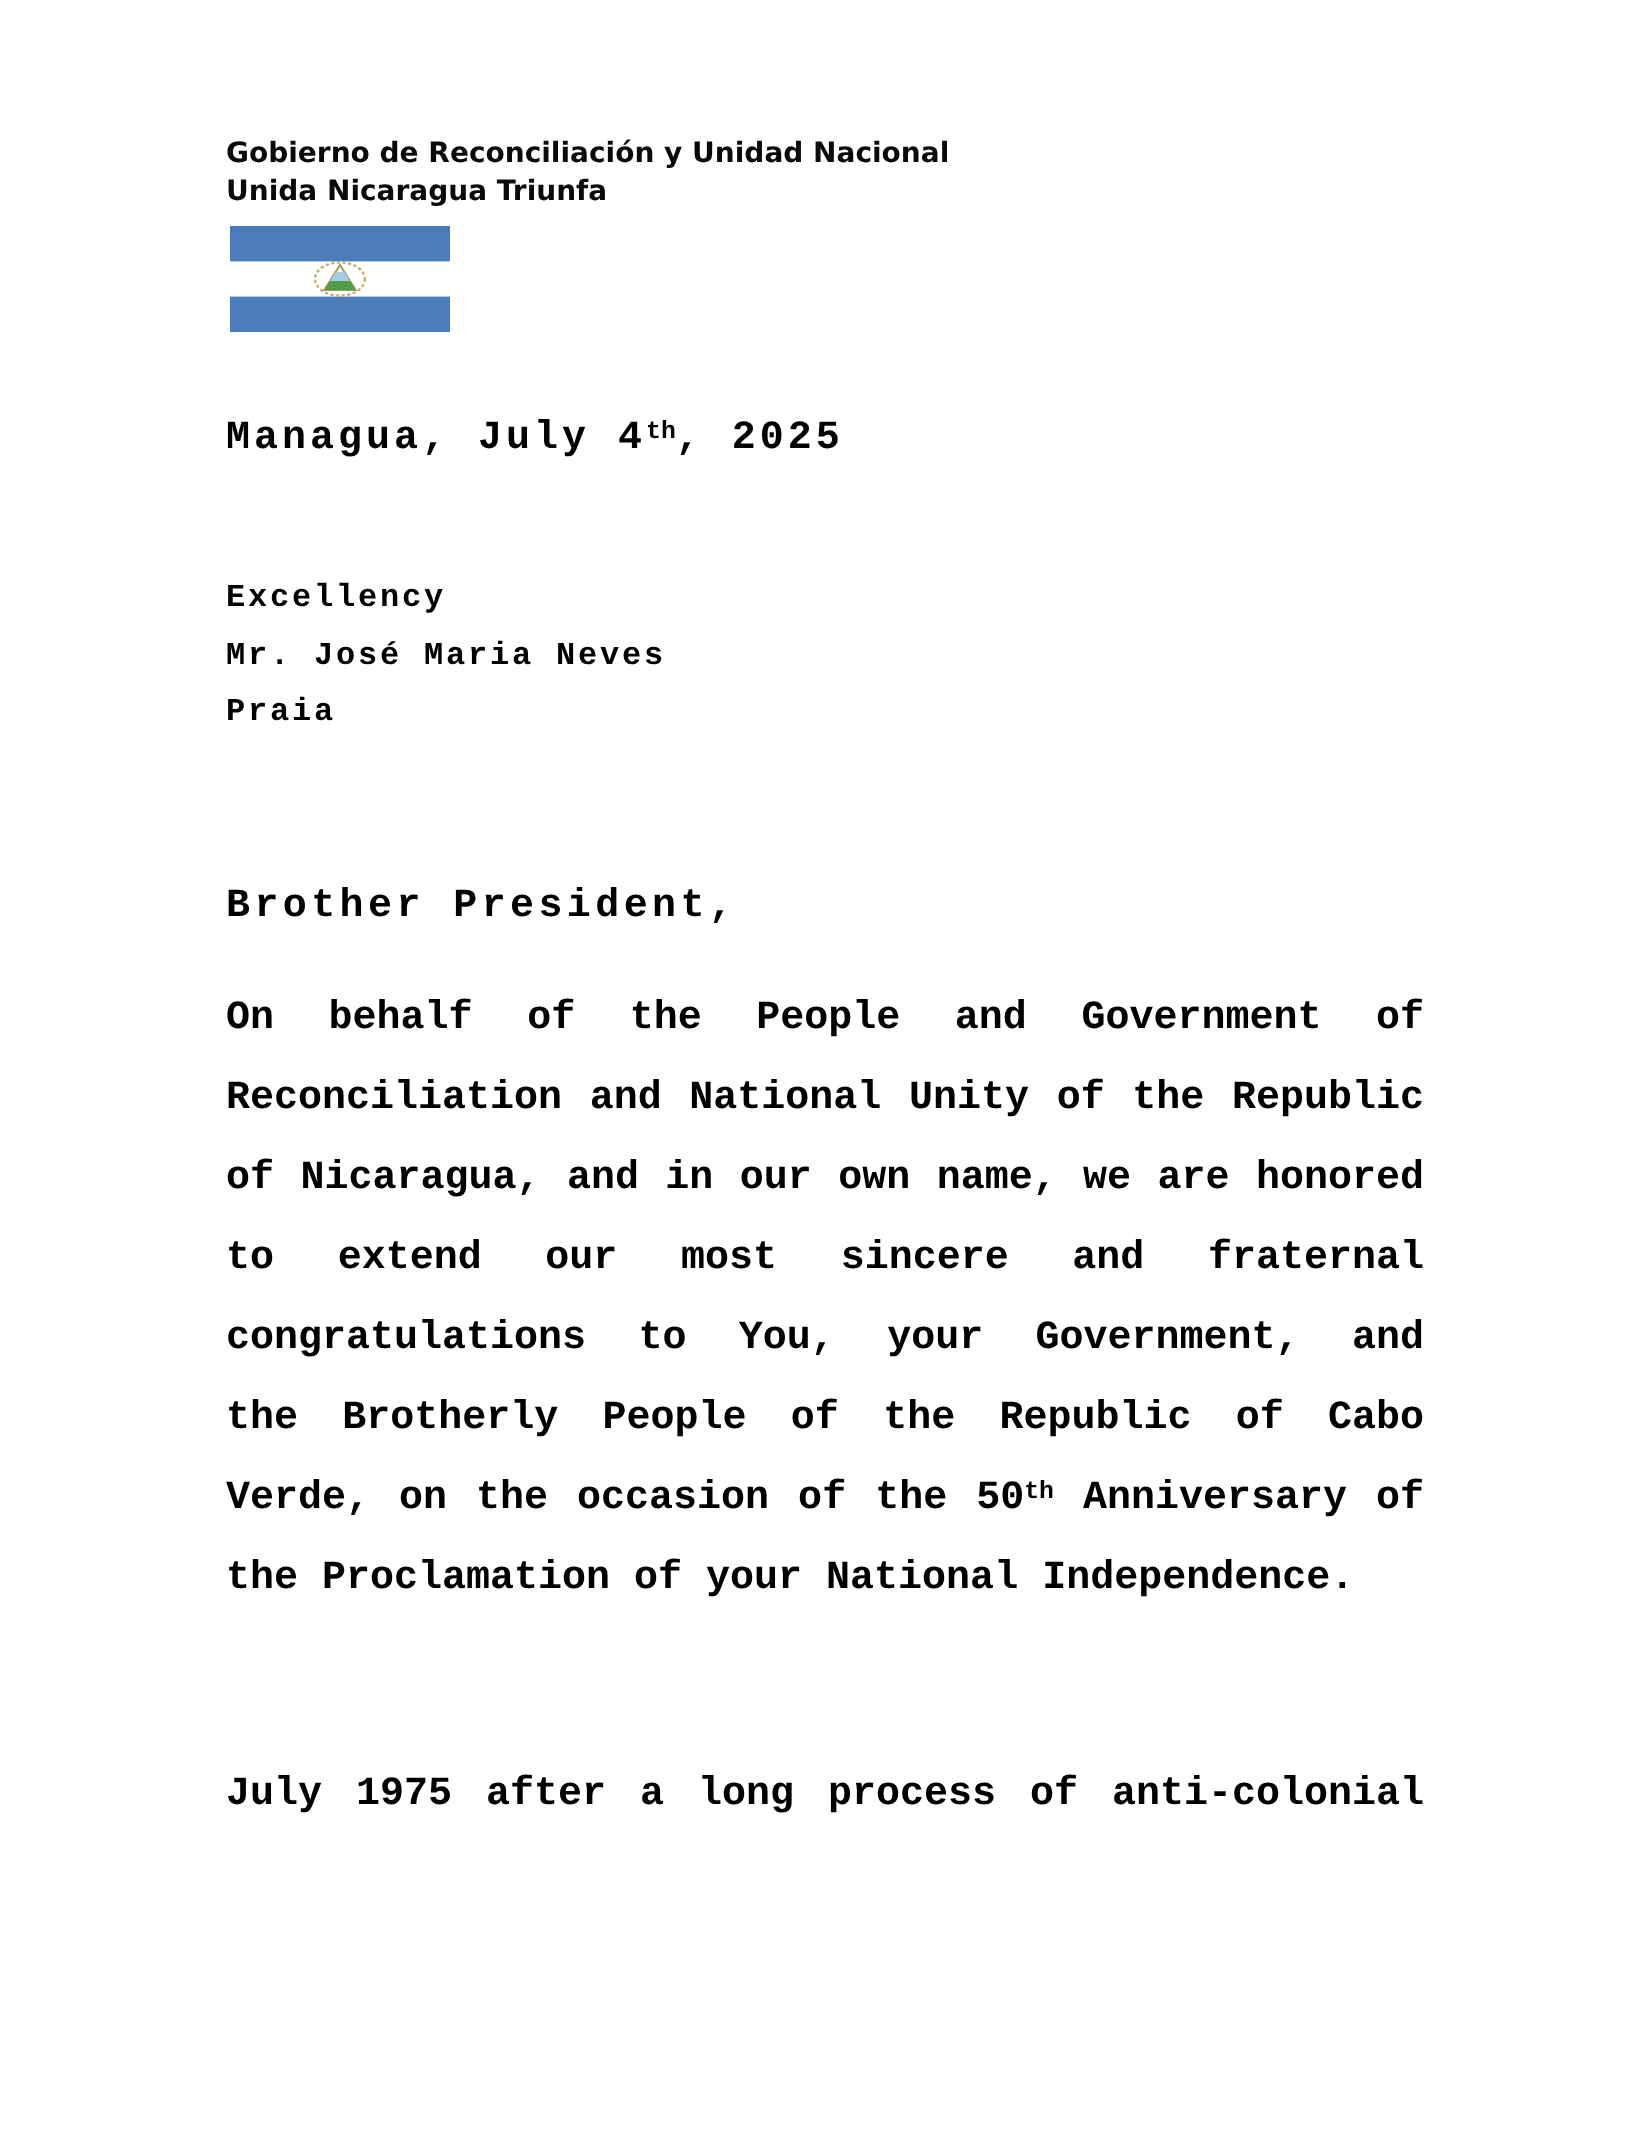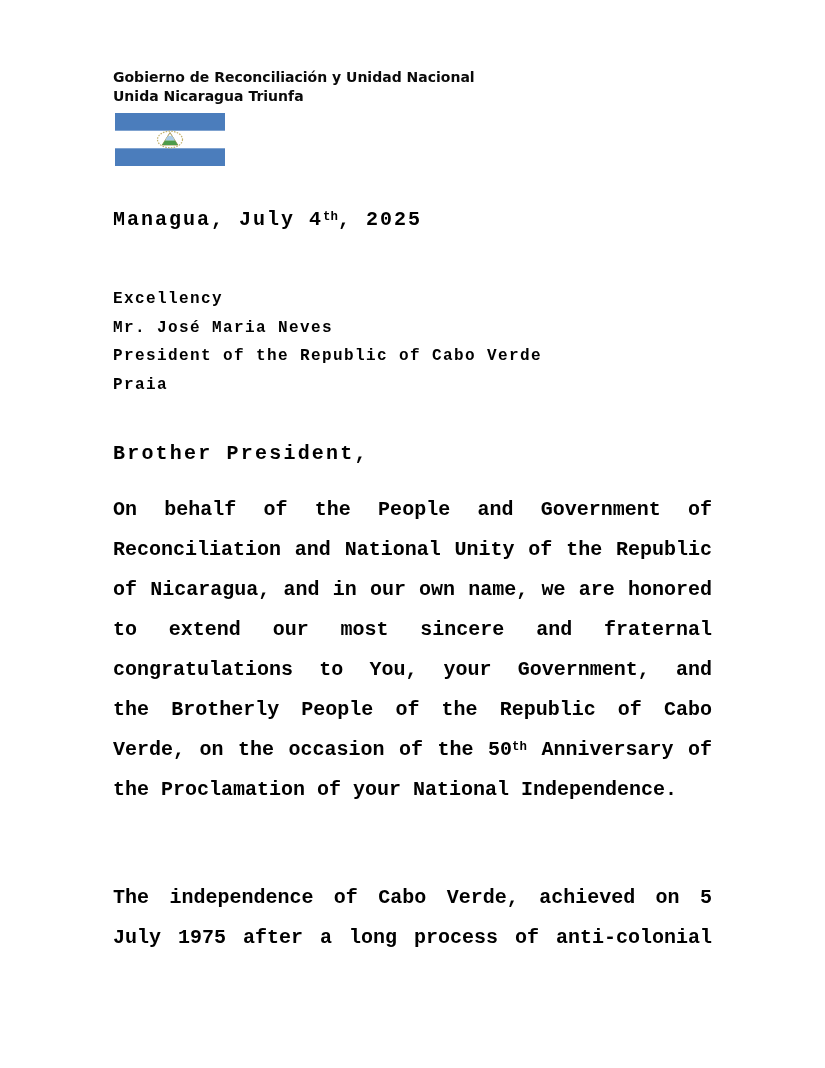--- a/index.html
+++ b/index.html
@@ -115,35 +115,33 @@
         </g>
       </g>
     </svg>
   </div>
 
   <div class="mono date-line">Managua, July 4<sup>th</sup>, 2025</div>
 
   <div class="mono recipient">
       <div class="addr-line">Excellency</div>
       <div class="addr-line">Mr. José Maria Neves</div>
-      <div class="addr-line">President of the Republic of Cabo Verde</div>
       <div class="addr-line">Praia</div>
     </div>
 
   <div class="mono salutation">Brother President,</div>
 
   <div class="mono paragraph para-1">
       <div class="body-line">On behalf of the People and Government of</div>
       <div class="body-line">Reconciliation and National Unity of the Republic</div>
       <div class="body-line">of Nicaragua, and in our own name, we are honored</div>
       <div class="body-line">to extend our most sincere and fraternal</div>
       <div class="body-line">congratulations to You, your Government, and</div>
       <div class="body-line">the Brotherly People of the Republic of Cabo</div>
       <div class="body-line">Verde, on the occasion of the 50<sup>th</sup> Anniversary of</div>
       <div class="body-line last-left">the Proclamation of your National Independence.</div>
     </div>
 
   <div class="mono paragraph para-2">
-      <div class="body-line">The independence of Cabo Verde, achieved on 5</div>
       <div class="body-line">July 1975 after a long process of anti-colonial</div>
     </div>
 
 </div>
 
 </body></html>

